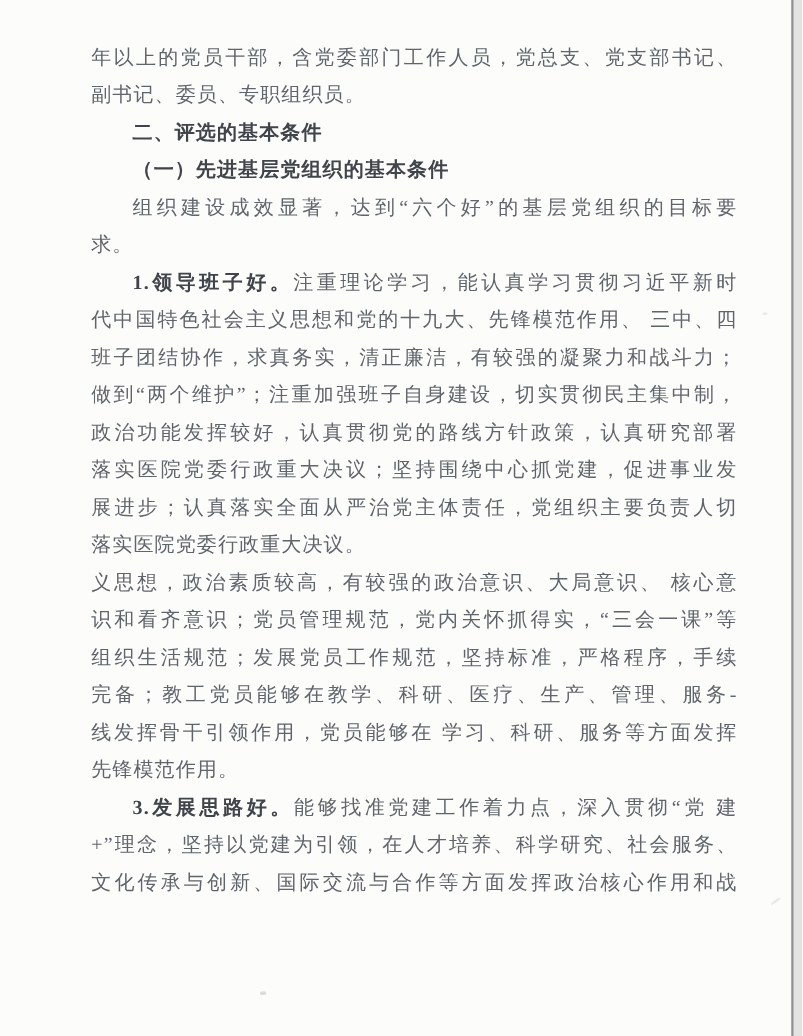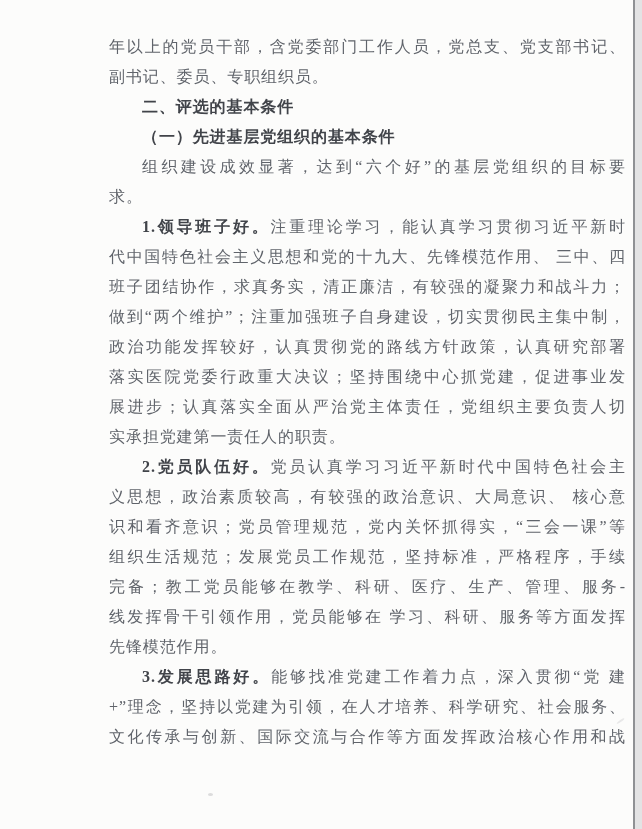--- a/index.html
+++ b/index.html
@@ -21,21 +21,20 @@
     top: 32px;
     width: 517px;
     color: var(--text-color, #60646b);
     font-size: 16px;
     line-height: 30px;
     letter-spacing: 0.9px;
   }
   .line {
     width: 100%;
     text-align: left;
-    margin-left: 36px;
   }
   .line.fill {
     text-align: justify;
     text-align-last: justify;
     text-justify: inter-character;
   }
   .line.indent {
     padding-left: 33px;
     box-sizing: border-box;
   }
@@ -81,22 +80,21 @@
       <div class="line indent"><span class="bold">（一）先进基层党组织的基本条件</span></div>
       <div class="line fill indent"><span class="normal">组织建设成效显著，达到“六个好”的基层党组织的目标要</span></div>
       <div class="line"><span class="normal">求。</span></div>
       <div class="line fill indent"><span class="bold">1.领导班子好。</span><span class="normal">注重理论学习，能认真学习贯彻习近平新时</span></div>
       <div class="line fill"><span class="normal">代中国特色社会主义思想和党的十九大、先锋模范作用、 三中、四</span></div>
       <div class="line fill"><span class="normal">班子团结协作，求真务实，清正廉洁，有较强的凝聚力和战斗力；</span></div>
       <div class="line fill"><span class="normal">做到“两个维护”；注重加强班子自身建设，切实贯彻民主集中制，</span></div>
       <div class="line fill"><span class="normal">政治功能发挥较好，认真贯彻党的路线方针政策，认真研究部署</span></div>
       <div class="line fill"><span class="normal">落实医院党委行政重大决议；坚持围绕中心抓党建，促进事业发</span></div>
       <div class="line fill"><span class="normal">展进步；认真落实全面从严治党主体责任，党组织主要负责人切</span></div>
-      <div class="line"><span class="normal">实承担党建第一责任人的职责。</span></div>
-      <div class="line fill indent"><span class="bold">2.党员队伍好。</span><span class="normal">党员认真学习习近平新时代中国特色社会主</span></div>
+      <div class="line"><span class="normal">落实医院党委行政重大决议。</span></div>
       <div class="line fill"><span class="normal">义思想，政治素质较高，有较强的政治意识、大局意识、 核心意</span></div>
       <div class="line fill"><span class="normal">识和看齐意识；党员管理规范，党内关怀抓得实，“三会一课”等</span></div>
       <div class="line fill"><span class="normal">组织生活规范；发展党员工作规范，坚持标准，严格程序，手续</span></div>
       <div class="line fill"><span class="normal">完备；教工党员能够在教学、科研、医疗、生产、管理、服务-</span></div>
       <div class="line fill"><span class="normal">线发挥骨干引领作用，党员能够在 学习、科研、服务等方面发挥</span></div>
       <div class="line"><span class="normal">先锋模范作用。</span></div>
       <div class="line fill indent"><span class="bold">3.发展思路好。</span><span class="normal">能够找准党建工作着力点，深入贯彻“党 建</span></div>
       <div class="line fill"><span class="normal">+”理念，坚持以党建为引领，在人才培养、科学研究、社会服务、</span></div>
       <div class="line fill"><span class="normal">文化传承与创新、国际交流与合作等方面发挥政治核心作用和战</span></div>
     </div>

